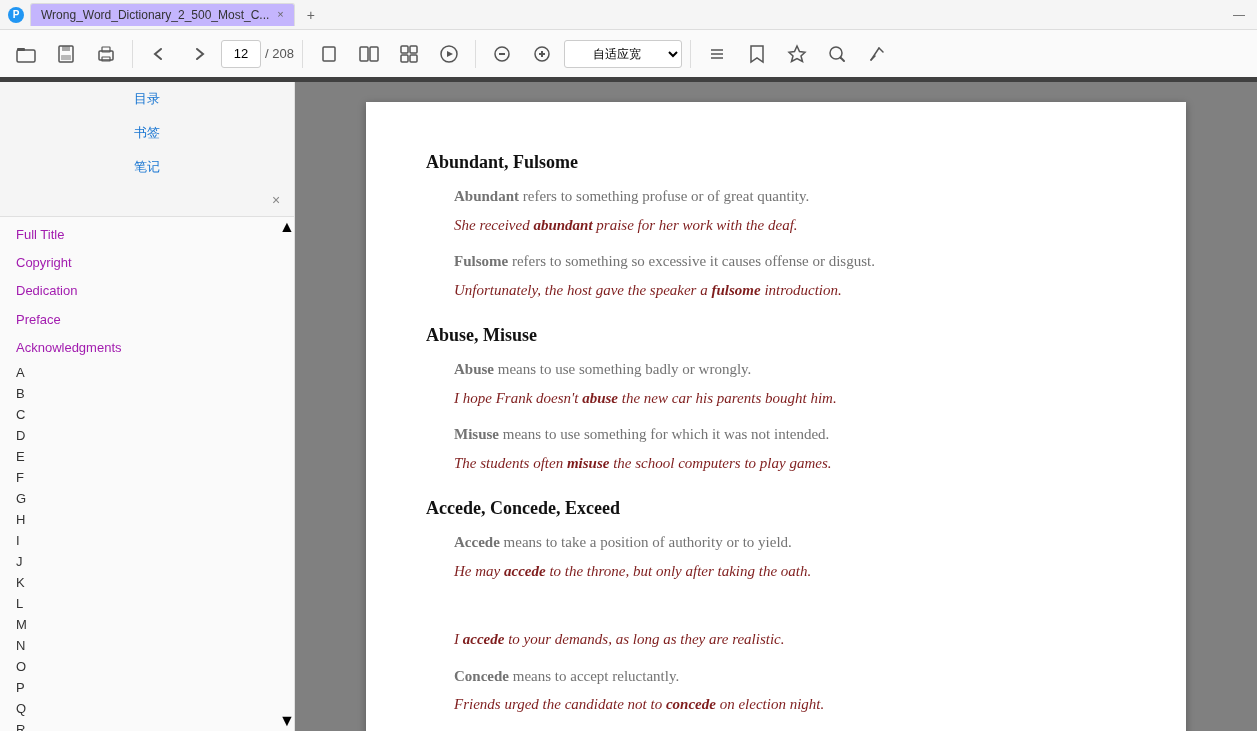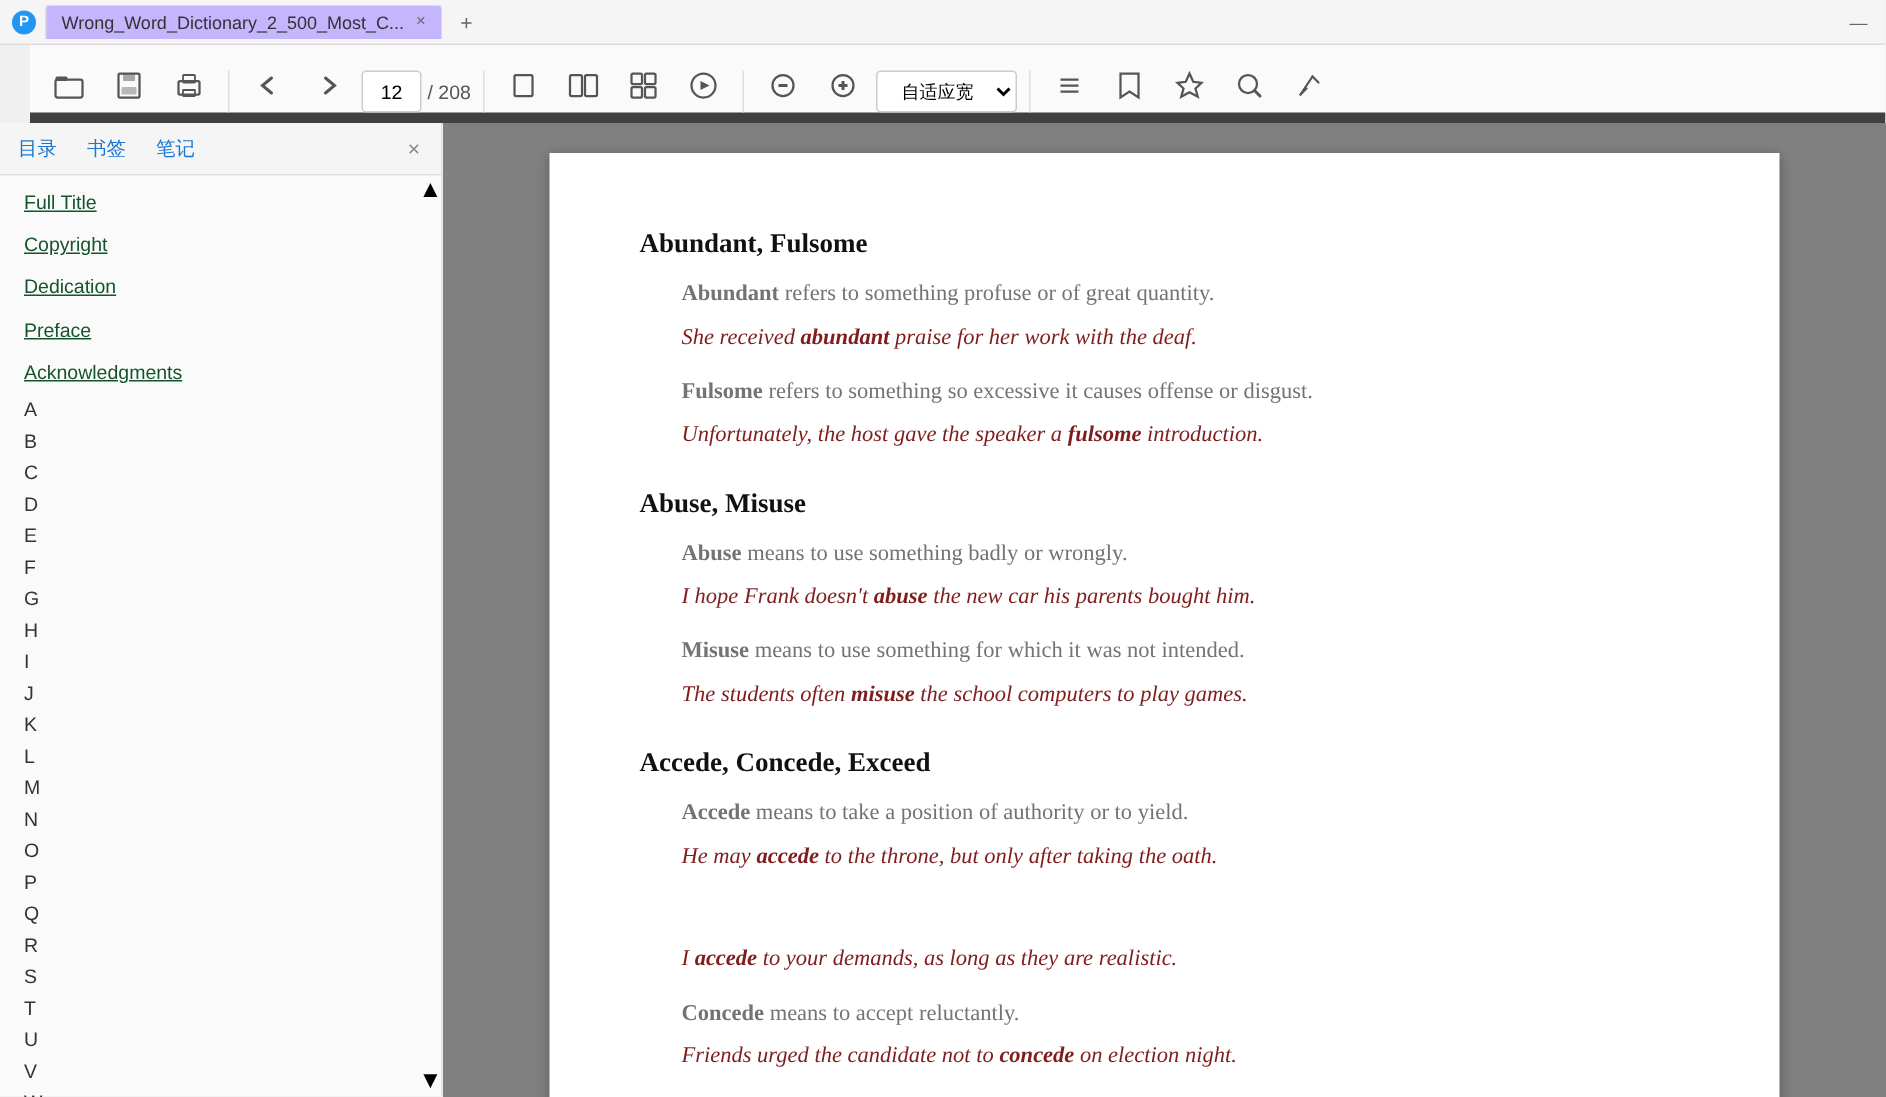--- a/index.html
+++ b/index.html
@@ -30,44 +30,43 @@
     }
     .tab-close { margin-left: 8px; cursor: pointer; color: #666; font-size: 11px; }
     .tab-add { padding: 4px 8px; font-size: 14px; color: #666; cursor: pointer; }
     .titlebar-spacer { flex: 1; }
     .titlebar-btn { width: 20px; height: 20px; display: flex; align-items: center; justify-content: center; font-size: 12px; color: #666; cursor: pointer; }
 
     
     .toolbar {
       height: 52px;
       background: #fafafa;
-      border-bottom: 7px solid #404040;
-      display: flex;
-      align-items: flex-end;
+      border-bottom: 5px solid #404040;
+      display: flex;
+      align-items: center;
       padding: 0 8px;
       gap: 4px;
-      margin-left: 20px;
     }
     .tb-btn {
       width: 36px; height: 36px;
       display: flex; align-items: center; justify-content: center;
       cursor: pointer; border-radius: 3px; font-size: 18px; color: #444;
     }
     .tb-separator { width: 1px; height: 28px; background: #ddd; margin: 0 4px; }
     .page-input-group {
       display: flex; align-items: center; gap: 4px;
     }
     .page-input {
       width: 40px; height: 28px; text-align: center; border: 1px solid #ccc;
       border-radius: 3px; font-size: 13px; background: white;
     }
     .page-total { font-size: 13px; color: #555; }
     .zoom-select {
       height: 28px; border: 1px solid #ccc; border-radius: 3px;
-      padding: 0 12px; font-size: 12px; background: white; cursor: pointer;
+      padding: 0 24px; font-size: 12px; background: white; cursor: pointer;
     }
 
     
     .main {
       display: flex;
       flex: 1;
       overflow: hidden;
     }
 
     
@@ -79,37 +78,37 @@
       flex-direction: column;
       flex-shrink: 0;
     }
     .sidebar-tabs {
       display: flex;
       align-items: center;
       border-bottom: 1px solid #e0e0e0;
       padding: 6px 8px;
       gap: 12px;
       background: #f5f5f5;
+      flex-direction: column;
     }
     .sidebar-tab {
       font-size: 13px; color: #1976D2; cursor: pointer; padding: 2px 4px;
     }
     .sidebar-tab.active { color: #1976D2; font-weight: 500; }
     .sidebar-close {
       margin-left: auto; font-size: 14px; color: #888; cursor: pointer;
       width: 20px; height: 20px; display: flex; align-items: center; justify-content: center;
     }
     .sidebar-content {
       flex: 1; overflow-y: auto; padding: 4px 0;
       position: relative;
     }
     .toc-item {
-      padding: 5px 16px; font-size: 13px; color: #14532d; cursor: pointer;
+      padding: 5px 16px; font-size: 13px; color: #a21caf; cursor: pointer;
       line-height: 1.4;
-      text-decoration: underline;
     }
     .toc-letter {
       padding: 3px 16px; font-size: 13px; color: #333; cursor: pointer;
     }
 
     
     .sidebar-content::-webkit-scrollbar { width: 8px; }
     .sidebar-content::-webkit-scrollbar-track { background: #f0f0f0; }
     .sidebar-content::-webkit-scrollbar-thumb { background: #bbb; border-radius: 4px; }
 

